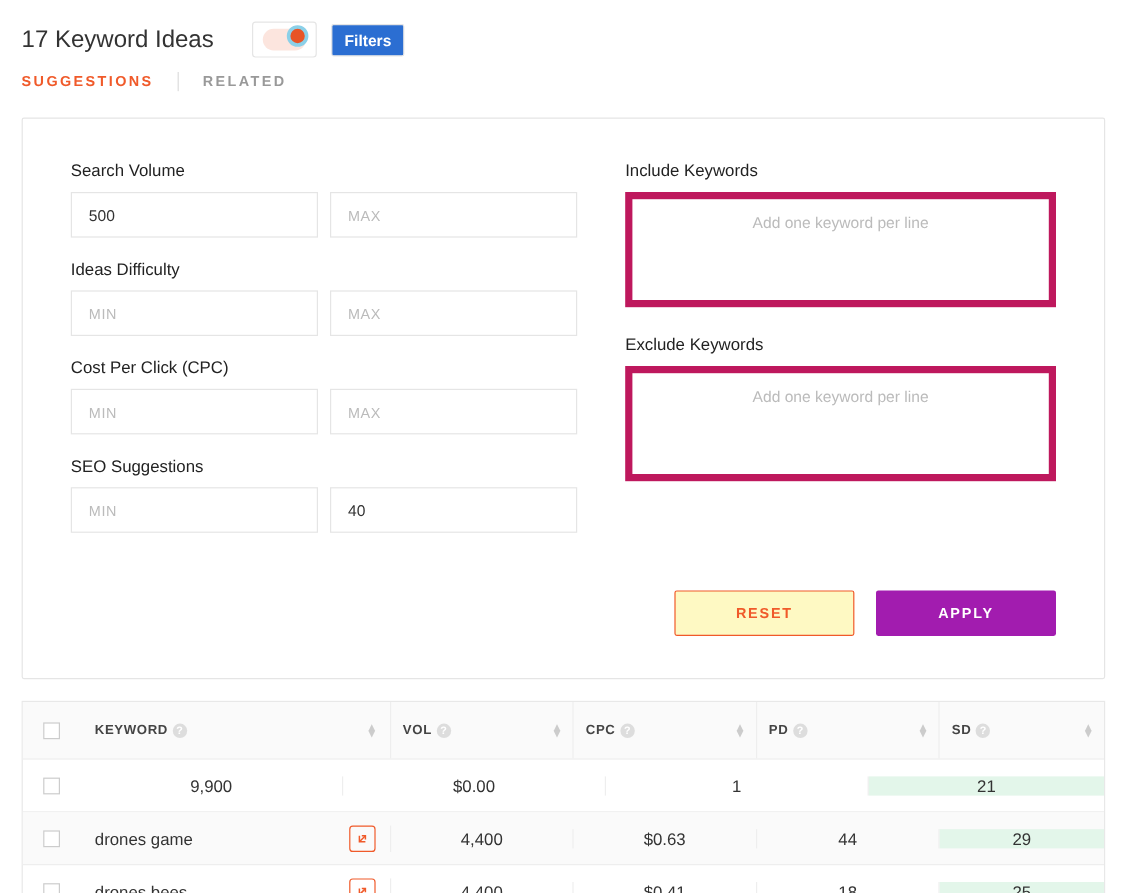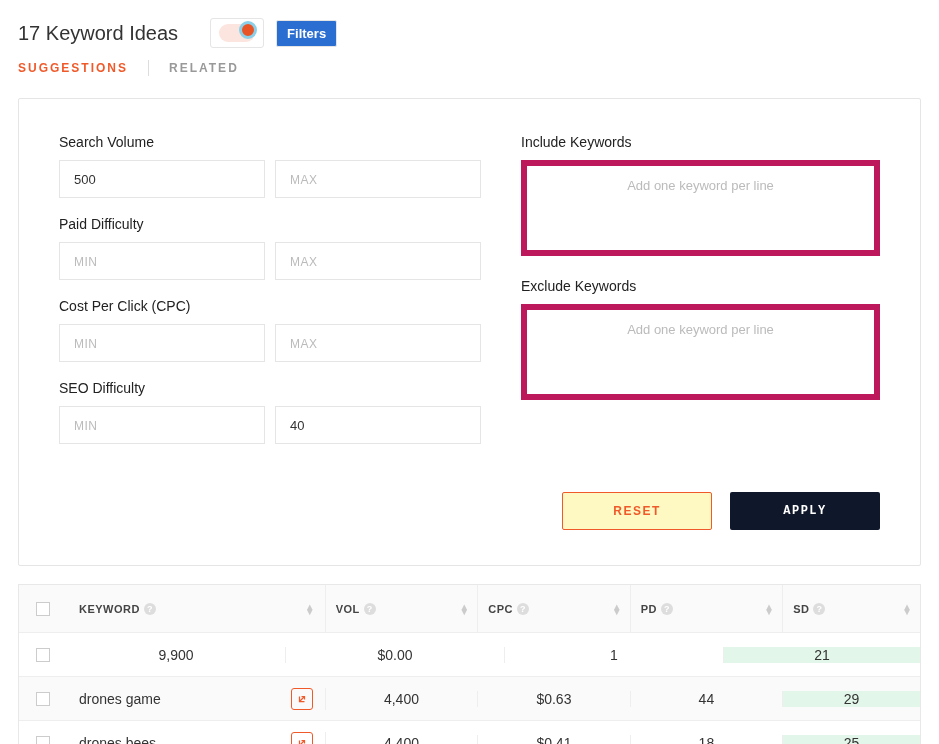--- a/index.html
+++ b/index.html
@@ -22,21 +22,21 @@
     .filter-group { margin-bottom: 18px; }
     .filter-label { font-size: 14px; color: #222; margin-bottom: 10px; display: block; }
     .input-row { display: flex; gap: 10px; }
     .txt-input { flex: 1; height: 38px; border: 1px solid #e5e5e5; padding: 0 14px; font-size: 13px; color: #333; outline: none; }
     .txt-input::placeholder { color: #bbb; font-size: 12px; letter-spacing: 0.5px; }
     .txt-area { width: 100%; height: 96px; border: 6px solid #be185d; padding: 12px 14px; font-size: 13px; color: #333; resize: none; outline: none; font-family: inherit; text-align: center; }
     .txt-area::placeholder { color: #bbb; font-size: 13px; }
     .filter-actions { display: flex; justify-content: flex-end; gap: 18px; margin-top: 30px; }
     .btn { width: 150px; height: 38px; font-size: 12px; font-weight: 600; letter-spacing: 1.5px; border-radius: 2px; cursor: pointer; text-transform: uppercase; }
     .btn-reset { background: #fef9c3; color: #f05a2a; border: 1px solid #f05a2a; }
-    .btn-apply { background: #0f172a; color: #fff; border: none; font-family: Liberation Mono, monospace; }
+    .btn-apply { background: #a21caf; color: #fff; border: none; }
     .table { margin: 18px 18px 0 18px; border: 1px solid #e8e8e8; }
     .row { display: flex; align-items: center; height: 44px; border-bottom: 1px solid #eee; }
     .row.header-row { background: #fafafa; height: 48px; }
     .row:not(.header-row):nth-child(even) { background: #fafafa; }
     .cell-chk { width: 48px; display: flex; justify-content: center; align-items: center; }
     .chk { width: 14px; height: 14px; border: 1px solid #ccc; background: #fff; cursor: pointer; }
     .cell-kw { flex: 1.6; display: flex; align-items: center; justify-content: space-between; padding: 0 12px; border-right: 1px solid #eee; }
     .cell-vol { flex: 0.9; text-align: center; border-right: 1px solid #eee; padding: 0 10px; }
     .cell-cpc { flex: 0.9; text-align: center; border-right: 1px solid #eee; padding: 0 10px; }
     .cell-pd { flex: 0.9; text-align: center; border-right: 1px solid #eee; padding: 0 10px; }
@@ -78,35 +78,35 @@
   <div class="filters-grid">
     <div class="filters-left">
       <div class="filter-group">
         <label class="filter-label">Search Volume</label>
         <div class="input-row">
           <input class="txt-input" value="500" placeholder="MIN" style="">
           <input class="txt-input" value="" placeholder="MAX" style="">
         </div>
       </div>
       <div class="filter-group">
-        <label class="filter-label">Paid Difficulty</label>
+        <label class="filter-label">Ideas Difficulty</label>
         <div class="input-row">
           <input class="txt-input" value="" placeholder="MIN" style="">
           <input class="txt-input" value="" placeholder="MAX" style="">
         </div>
       </div>
       <div class="filter-group">
         <label class="filter-label">Cost Per Click (CPC)</label>
         <div class="input-row">
           <input class="txt-input" value="" placeholder="MIN" style="">
           <input class="txt-input" value="" placeholder="MAX" style="">
         </div>
       </div>
       <div class="filter-group">
-        <label class="filter-label">SEO Difficulty</label>
+        <label class="filter-label">SEO Suggestions</label>
         <div class="input-row">
           <input class="txt-input" value="" placeholder="MIN" style="">
           <input class="txt-input" value="40" placeholder="MAX" style="">
         </div>
       </div>
     </div>
     <div class="filters-right">
       <div class="filter-group">
         <label class="filter-label">Include Keywords</label>
         <textarea class="txt-area" placeholder="Add one keyword per line" style=""></textarea>

